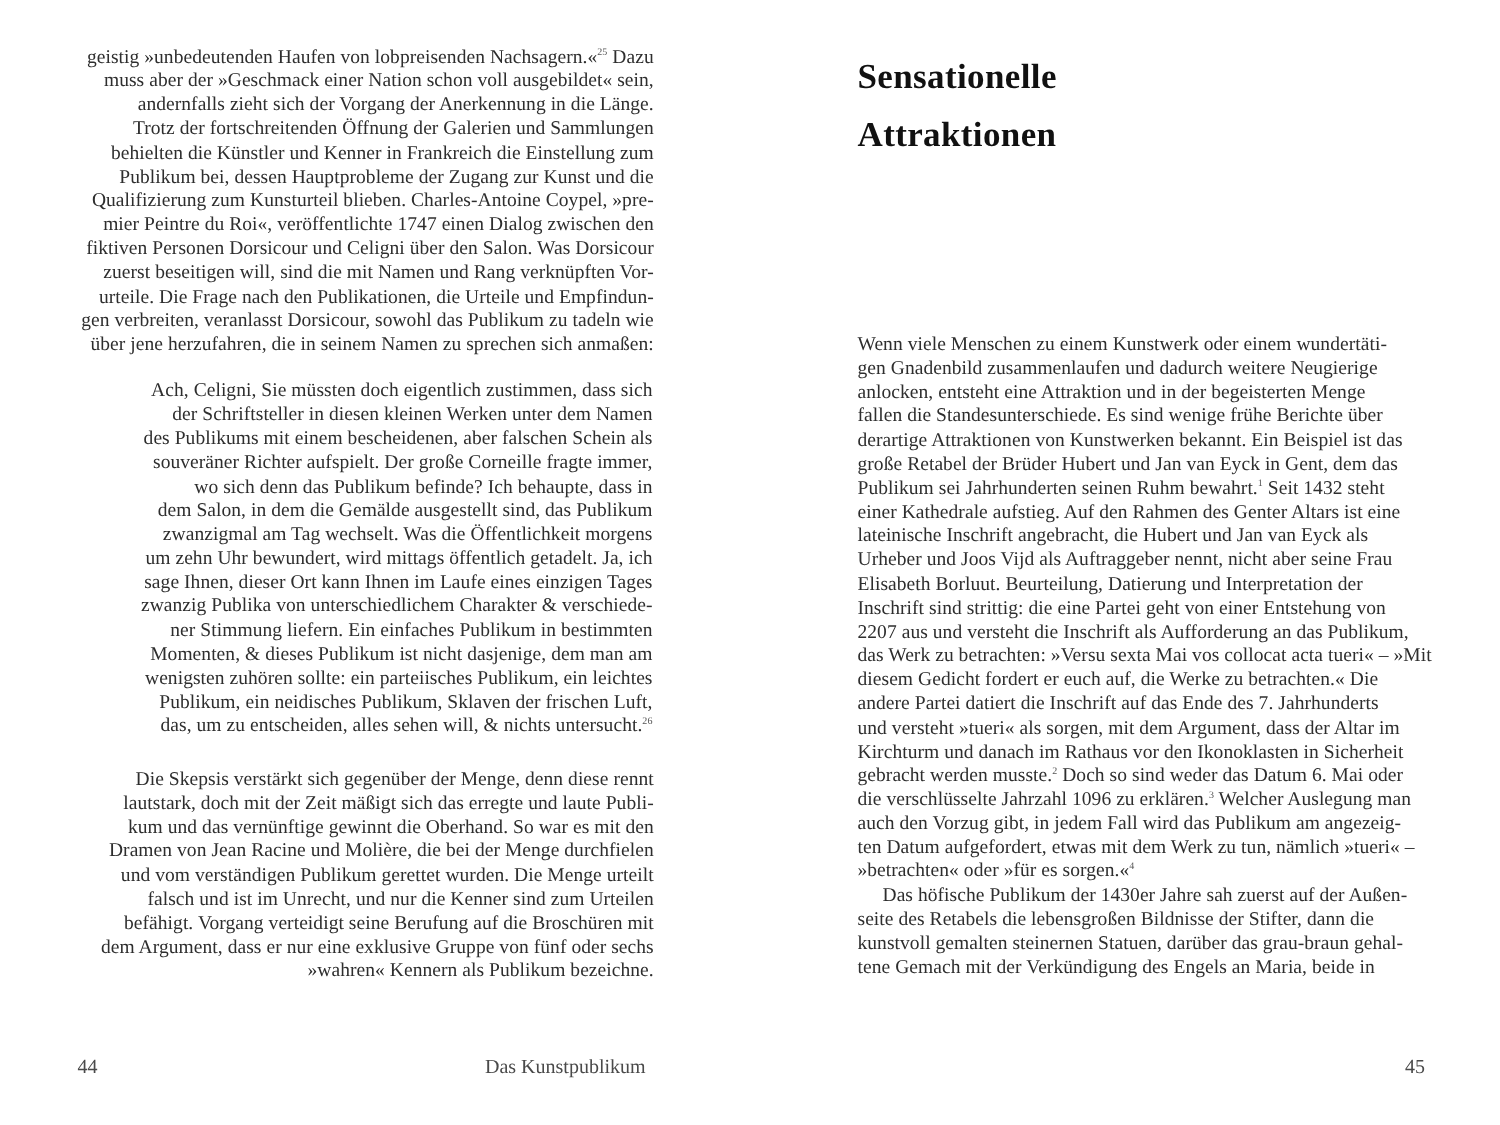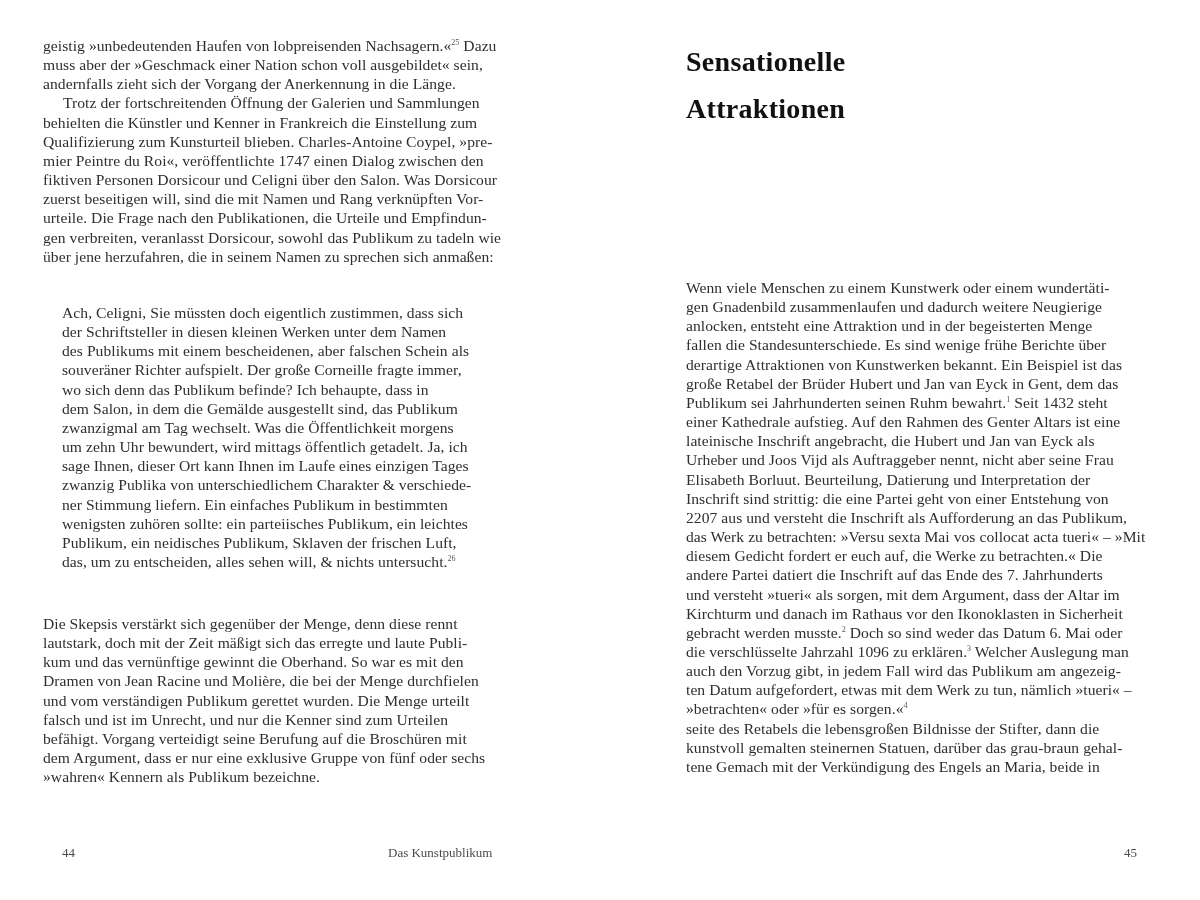--- a/index.html
+++ b/index.html
@@ -2,21 +2,21 @@
 <html><head>
 <meta charset="utf-8">
 <style>
   html, body { margin: 0; padding: 0; }
   body {
     width: 1200px; height: 900px; background: #ffffff; overflow: hidden;
     position: relative;
     font-family: "DejaVu Serif", "Liberation Serif", serif;
     color: #2b2b2b;
   }
-  .page { position: absolute; top: 0; height: 900px; }
+  .page { position: absolute; top: 0; height: 900px; text-align: right; }
   .page-left { left: 0; width: 600px; }
   .page-right { left: 600px; width: 600px; }
 
   .text {
     font-family: "Liberation Serif", "DejaVu Serif", serif;
     font-size: 15.6px;
     line-height: 19.15px;
     color: #2e2e2e;
     letter-spacing: 0.05px;
   }
@@ -26,42 +26,43 @@
   .left-body { position: absolute; left: 43px; top: 36px; width: 480px; }
   .quote { position: absolute; left: 62px; top: 303px; width: 460px; }
   .left-body2 { position: absolute; left: 43px; top: 614px; width: 480px; }
 
   .chapter-title {
     position: absolute; left: 686px; top: 38px;
     font-family: "Liberation Serif", "DejaVu Serif", serif;
     font-weight: bold; font-size: 28px; line-height: 47px;
     color: #111111; letter-spacing: 0.3px;
   }
-  .right-body { position: absolute; left: 686px; top: 266px; width: 480px; margin-top: 12px; }
+  .right-body { position: absolute; left: 686px; top: 266px; width: 480px; }
 
   .footer {
     position: absolute; top: 845px;
     font-family: "Liberation Serif", "DejaVu Serif", serif;
-    font-size: 13px; color: #4a4a4a;
+    font-size: 16px; color: #4a4a4a;
   }
   .folio-left { left: 62px; }
   .running-head { left: 388px; }
   .folio-right { left: 1124px; }
   sup { font-size: 8px; line-height: 0; vertical-align: 6px; color: #555; }
 </style>
 </head>
 <body>
 
 <div class="page page-left">
   <div class="left-body text">
     <span class="line"><span>geistig »unbedeutenden Haufen von lobpreisenden Nachsagern.«</span><sup>25</sup><span> Dazu</span></span>
     <span class="line">muss aber der »Geschmack einer Nation schon voll ausgebildet« sein,</span>
     <span class="line">andernfalls zieht sich der Vorgang der Anerkennung in die Länge.</span>
     <span class="line indent">Trotz der fortschreitenden Öffnung der Galerien und Sammlungen</span>
     <span class="line">behielten die Künstler und Kenner in Frankreich die Einstellung zum</span>
+    <span class="line">Publikum bei, dessen Hauptprobleme der Zugang zur Kunst und die</span>
     <span class="line">Qualifizierung zum Kunsturteil blieben. Charles-Antoine Coypel, »pre-</span>
     <span class="line">mier Peintre du Roi«, veröffentlichte 1747 einen Dialog zwischen den</span>
     <span class="line">fiktiven Personen Dorsicour und Celigni über den Salon. Was Dorsicour</span>
     <span class="line">zuerst beseitigen will, sind die mit Namen und Rang verknüpften Vor-</span>
     <span class="line">urteile. Die Frage nach den Publikationen, die Urteile und Empfindun-</span>
     <span class="line">gen verbreiten, veranlasst Dorsicour, sowohl das Publikum zu tadeln wie</span>
     <span class="line">über jene herzufahren, die in seinem Namen zu sprechen sich anmaßen:</span>
   </div>
 
   <div class="quote text">
@@ -69,20 +70,21 @@
     <span class="line">der Schriftsteller in diesen kleinen Werken unter dem Namen</span>
     <span class="line">des Publikums mit einem bescheidenen, aber falschen Schein als</span>
     <span class="line">souveräner Richter aufspielt. Der große Corneille fragte immer,</span>
     <span class="line">wo sich denn das Publikum befinde? Ich behaupte, dass in</span>
     <span class="line">dem Salon, in dem die Gemälde ausgestellt sind, das Publikum</span>
     <span class="line">zwanzigmal am Tag wechselt. Was die Öffentlichkeit morgens</span>
     <span class="line">um zehn Uhr bewundert, wird mittags öffentlich getadelt. Ja, ich</span>
     <span class="line">sage Ihnen, dieser Ort kann Ihnen im Laufe eines einzigen Tages</span>
     <span class="line">zwanzig Publika von unterschiedlichem Charakter &amp; verschiede-</span>
     <span class="line">ner Stimmung liefern. Ein einfaches Publikum in bestimmten</span>
+    <span class="line">Momenten, &amp; dieses Publikum ist nicht dasjenige, dem man am</span>
     <span class="line">wenigsten zuhören sollte: ein parteiisches Publikum, ein leichtes</span>
     <span class="line">Publikum, ein neidisches Publikum, Sklaven der frischen Luft,</span>
     <span class="line"><span>das, um zu entscheiden, alles sehen will, &amp; nichts untersucht.</span><sup>26</sup></span>
   </div>
 
   <div class="left-body2 text">
     <span class="line">Die Skepsis verstärkt sich gegenüber der Menge, denn diese rennt</span>
     <span class="line">lautstark, doch mit der Zeit mäßigt sich das erregte und laute Publi-</span>
     <span class="line">kum und das vernünftige gewinnt die Oberhand. So war es mit den</span>
     <span class="line">Dramen von Jean Racine und Molière, die bei der Menge durchfielen</span>
@@ -121,18 +123,19 @@
   <span class="line">das Werk zu betrachten: »Versu sexta Mai vos collocat acta tueri« – »Mit</span>
   <span class="line">diesem Gedicht fordert er euch auf, die Werke zu betrachten.« Die</span>
   <span class="line">andere Partei datiert die Inschrift auf das Ende des 7. Jahrhunderts</span>
   <span class="line">und versteht »tueri« als sorgen, mit dem Argument, dass der Altar im</span>
   <span class="line">Kirchturm und danach im Rathaus vor den Ikonoklasten in Sicherheit</span>
   <span class="line"><span>gebracht werden musste.</span><sup>2</sup><span> Doch so sind weder das Datum 6. Mai oder</span></span>
   <span class="line"><span>die verschlüsselte Jahrzahl 1096 zu erklären.</span><sup>3</sup><span> Welcher Auslegung man</span></span>
   <span class="line">auch den Vorzug gibt, in jedem Fall wird das Publikum am angezeig-</span>
   <span class="line">ten Datum aufgefordert, etwas mit dem Werk zu tun, nämlich »tueri« –</span>
   <span class="line"><span>»betrachten« oder »für es sorgen.«</span><sup>4</sup></span>
+  <span class="line indent">Das höfische Publikum der 1430er Jahre sah zuerst auf der Außen-</span>
   <span class="line">seite des Retabels die lebensgroßen Bildnisse der Stifter, dann die</span>
   <span class="line">kunstvoll gemalten steinernen Statuen, darüber das grau-braun gehal-</span>
   <span class="line">tene Gemach mit der Verkündigung des Engels an Maria, beide in</span>
 </div>
 
 <div class="footer folio-right">45</div>
 
 </body></html>

